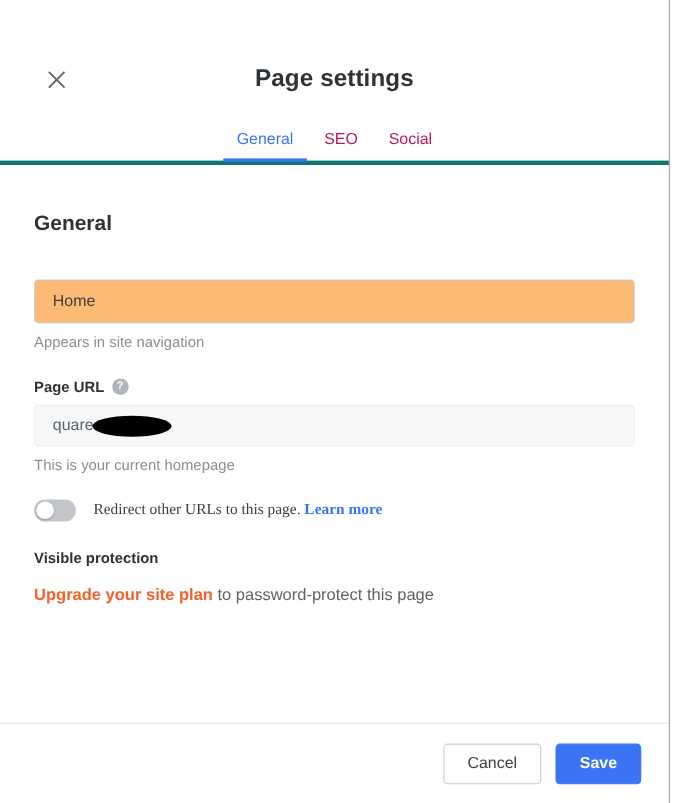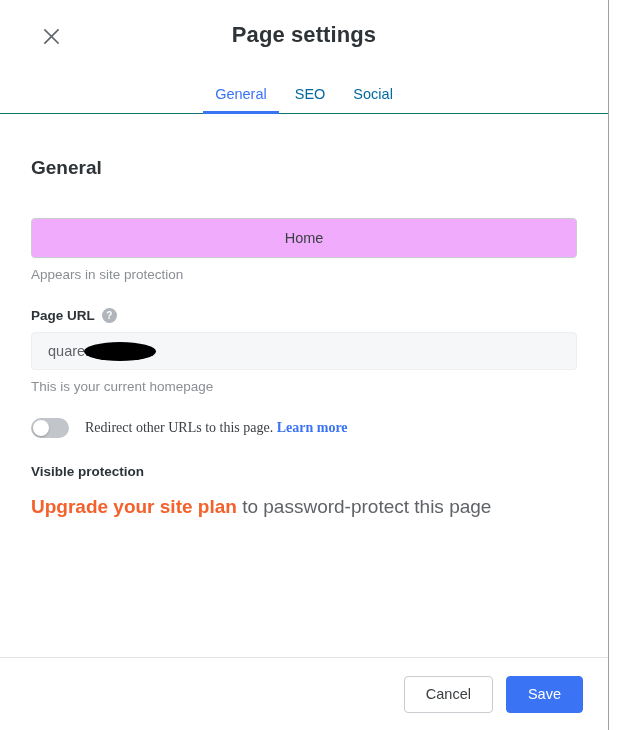--- a/index.html
+++ b/index.html
@@ -25,22 +25,23 @@
     box-sizing: border-box;
     display: flex;
     flex-direction: column;
   }
 
   
   .header {
     position: relative;
     height: 114px;
     flex: 0 0 114px;
-    border-bottom: 1px solid #0f766e;
-    box-sizing: border-box;
+    border-bottom: 4px solid #0f766e;
+    box-sizing: border-box;
+    margin-top: 36px;
   }
 
   .close-btn {
     position: absolute;
     left: 36px;
     top: 21px;
     width: 30px;
     height: 30px;
     display: flex;
     align-items: center;
@@ -70,21 +71,21 @@
     right: 0;
     bottom: 0;
     display: flex;
     justify-content: center;
     gap: 0;
   }
   .tab {
     position: relative;
     padding: 0 14px 11px 14px;
     font-size: 14.5px;
-    color: #0369a1;
+    color: #be185d;
     cursor: pointer;
     background: none;
     border: none;
     font-family: inherit;
   }
   .tab.active {
     color: #3b73f5;
   }
   .tab.active::after {
     content: "";
@@ -137,27 +138,26 @@
   }
 
   .text-input {
     display: block;
     width: 100%;
     height: 40px;
     margin-top: 9px;
     box-sizing: border-box;
     border: 1px solid #c9ccd0;
     border-radius: 4px;
-    background: #f0abfc;
+    background: #fdba74;
     padding: 0 16px;
     font-family: inherit;
     font-size: 14.5px;
     color: #3c4043;
     outline: none;
-    text-align: center;
   }
 
   .readonly-input {
     position: relative;
     width: 100%;
     height: 38px;
     margin-top: 9px;
     box-sizing: border-box;
     border: 1px solid #eceef0;
     border-radius: 4px;
@@ -241,21 +241,21 @@
   .chev {
     position: absolute;
     right: 15px;
     top: 50%;
     transform: translateY(-50%);
     display: flex;
   }
 
   .plan-note {
     margin-top: 17px;
-    font-size: 19px;
+    font-size: 15px;
     color: #5f6368;
   }
   .link-orange {
     color: #f4612a;
     font-weight: bold;
     cursor: pointer;
     text-decoration: none;
   }
 
   .spacer-lg { height: 30px; }
@@ -283,21 +283,21 @@
   }
   .btn-secondary {
     background: #ffffff;
     border: 1px solid #c9ccd0;
     color: #3c4043;
   }
   .btn-primary {
     background: #3b73f5;
     border: 1px solid #3b73f5;
     color: #ffffff;
-    font-weight: normal;
+    font-weight: bold;
   }
 </style>
 </head>
 <body>
 
 <div class="panel">
 
   <div class="header">
 
     <button class="close-btn">
@@ -316,21 +316,21 @@
   </div>
 
   <div class="body">
 
     <div class="section-title">General</div>
 
     <div class="spacer-lg"></div>
 
     <div class="field">
       <input class="text-input" type="text" value="Home" style="">
-      <div class="hint">Appears in site protection</div>
+      <div class="hint">Appears in site navigation</div>
     </div>
 
     <div class="spacer-md"></div>
 
     <div class="field">
       <div class="field-label">
         <span>Page URL</span>
         <span class="help-icon">?</span>
       </div>
       <div class="readonly-input">

